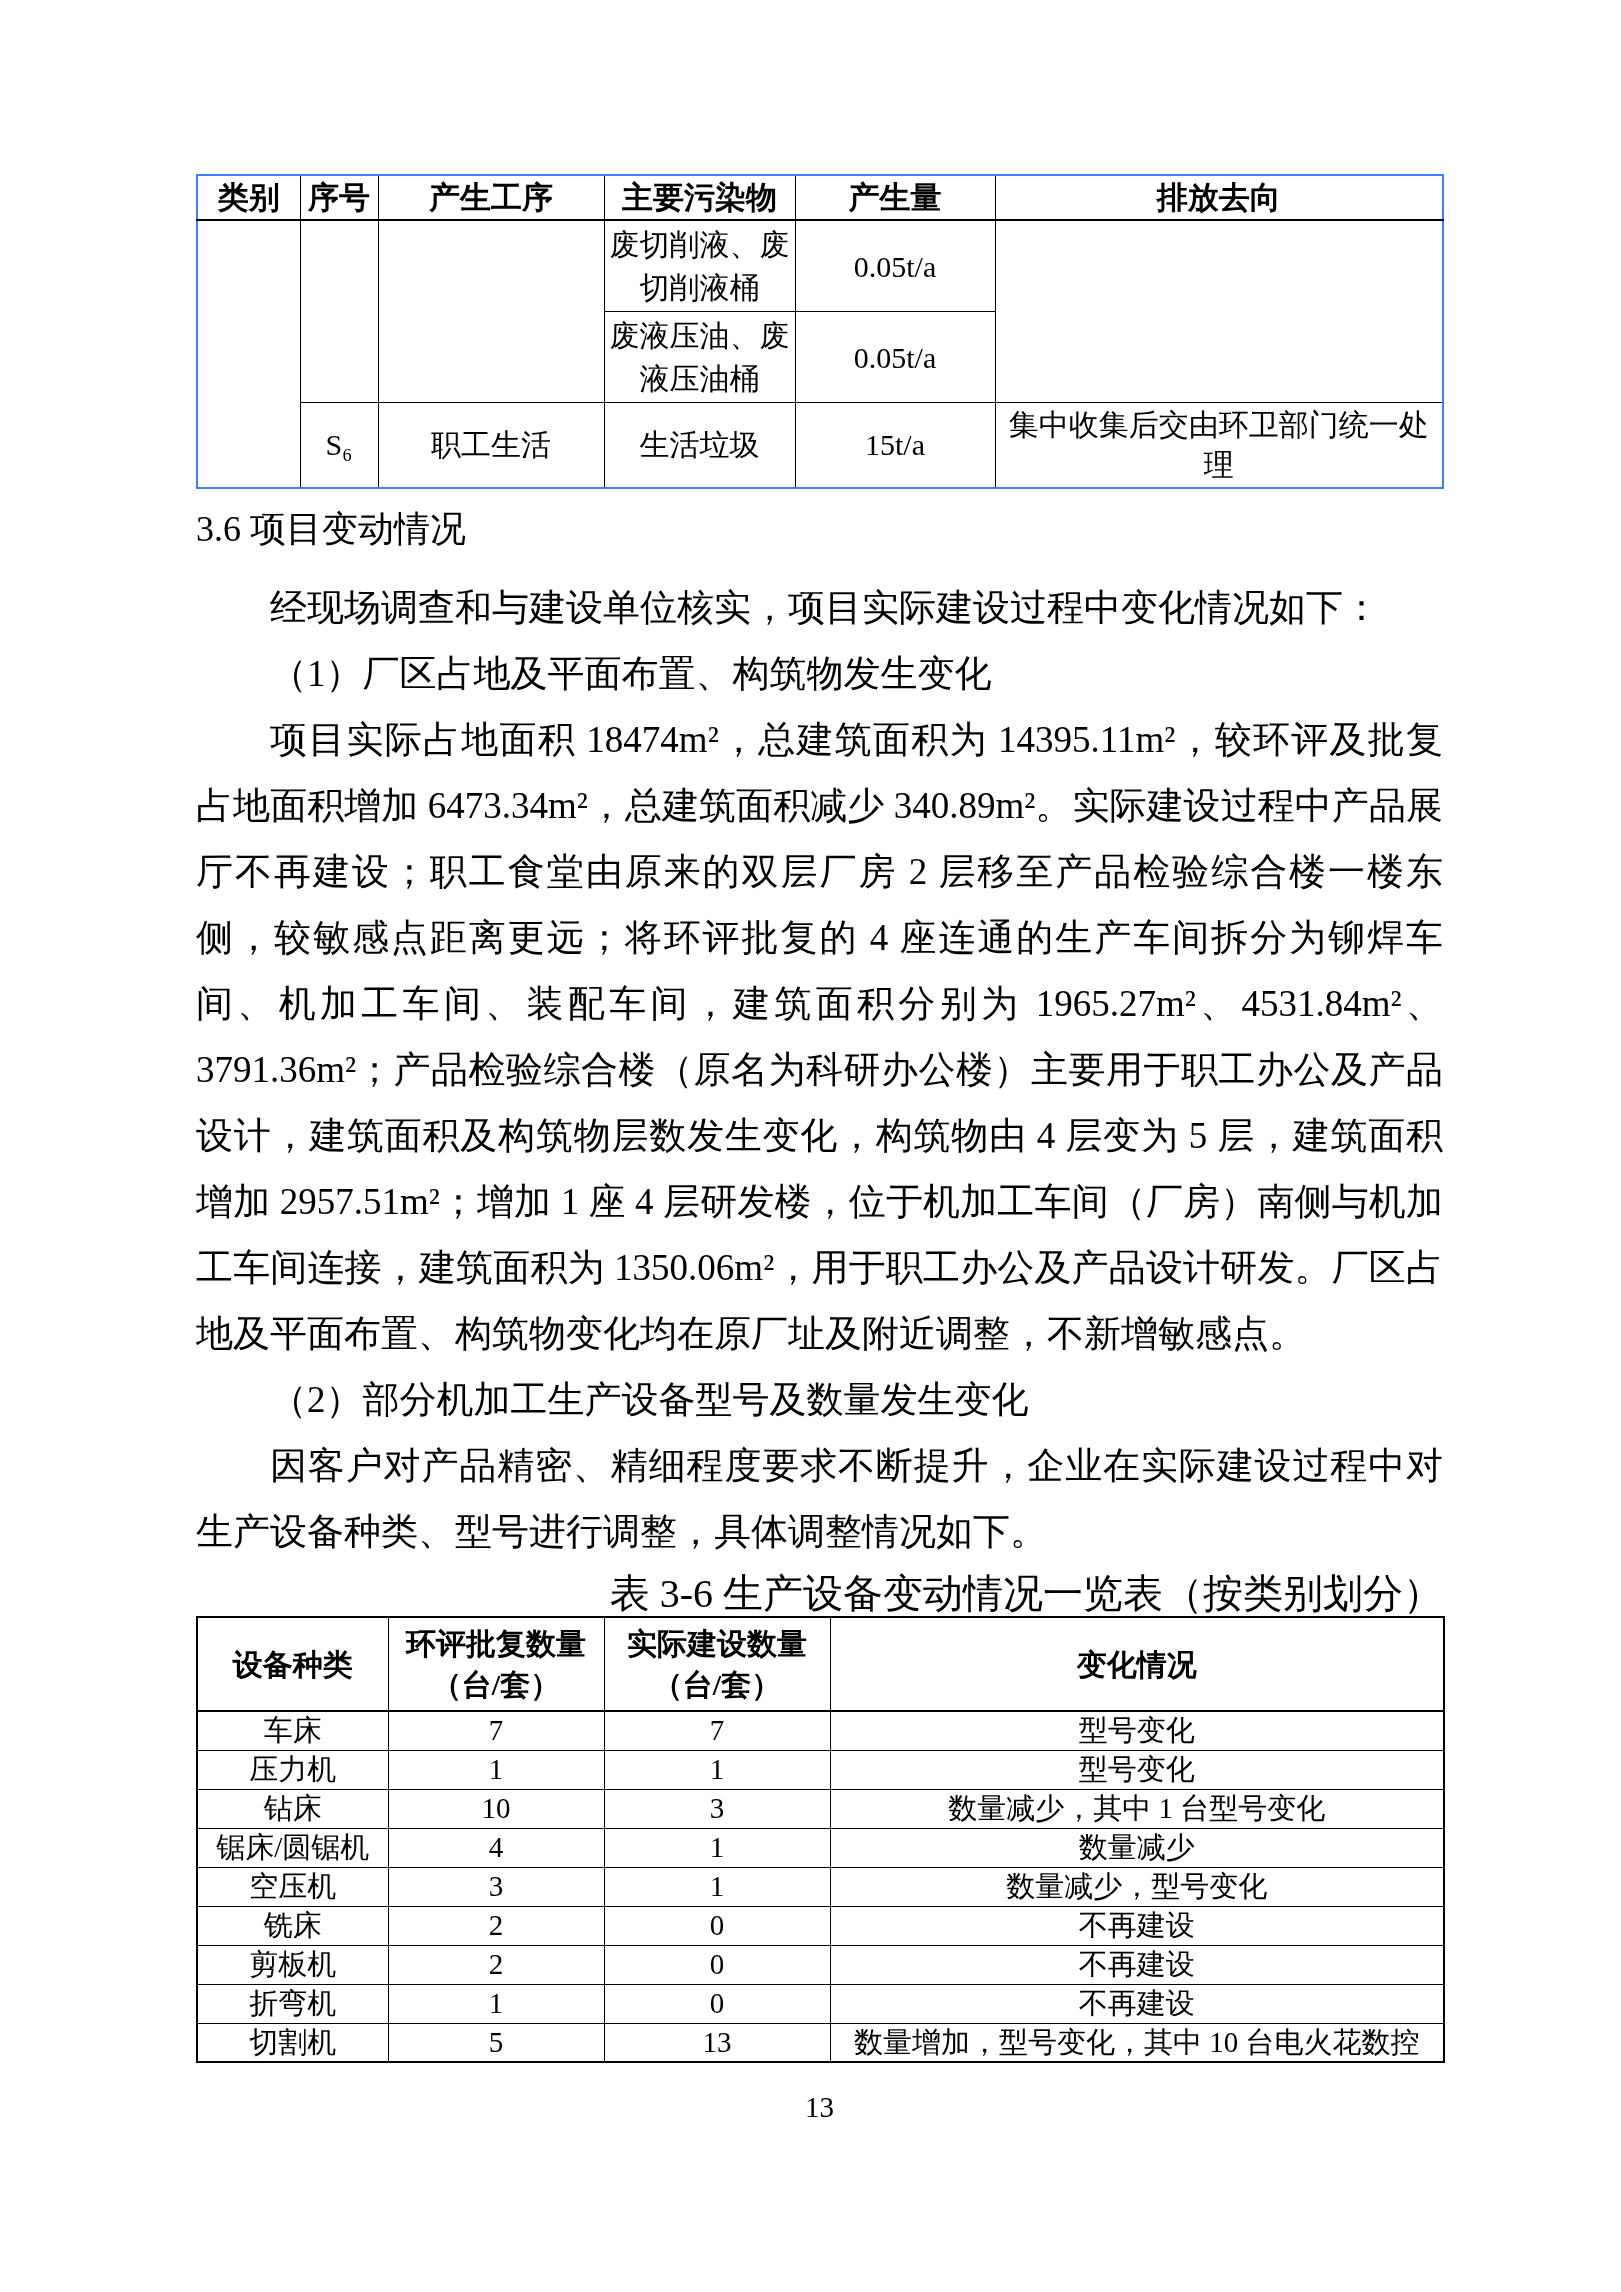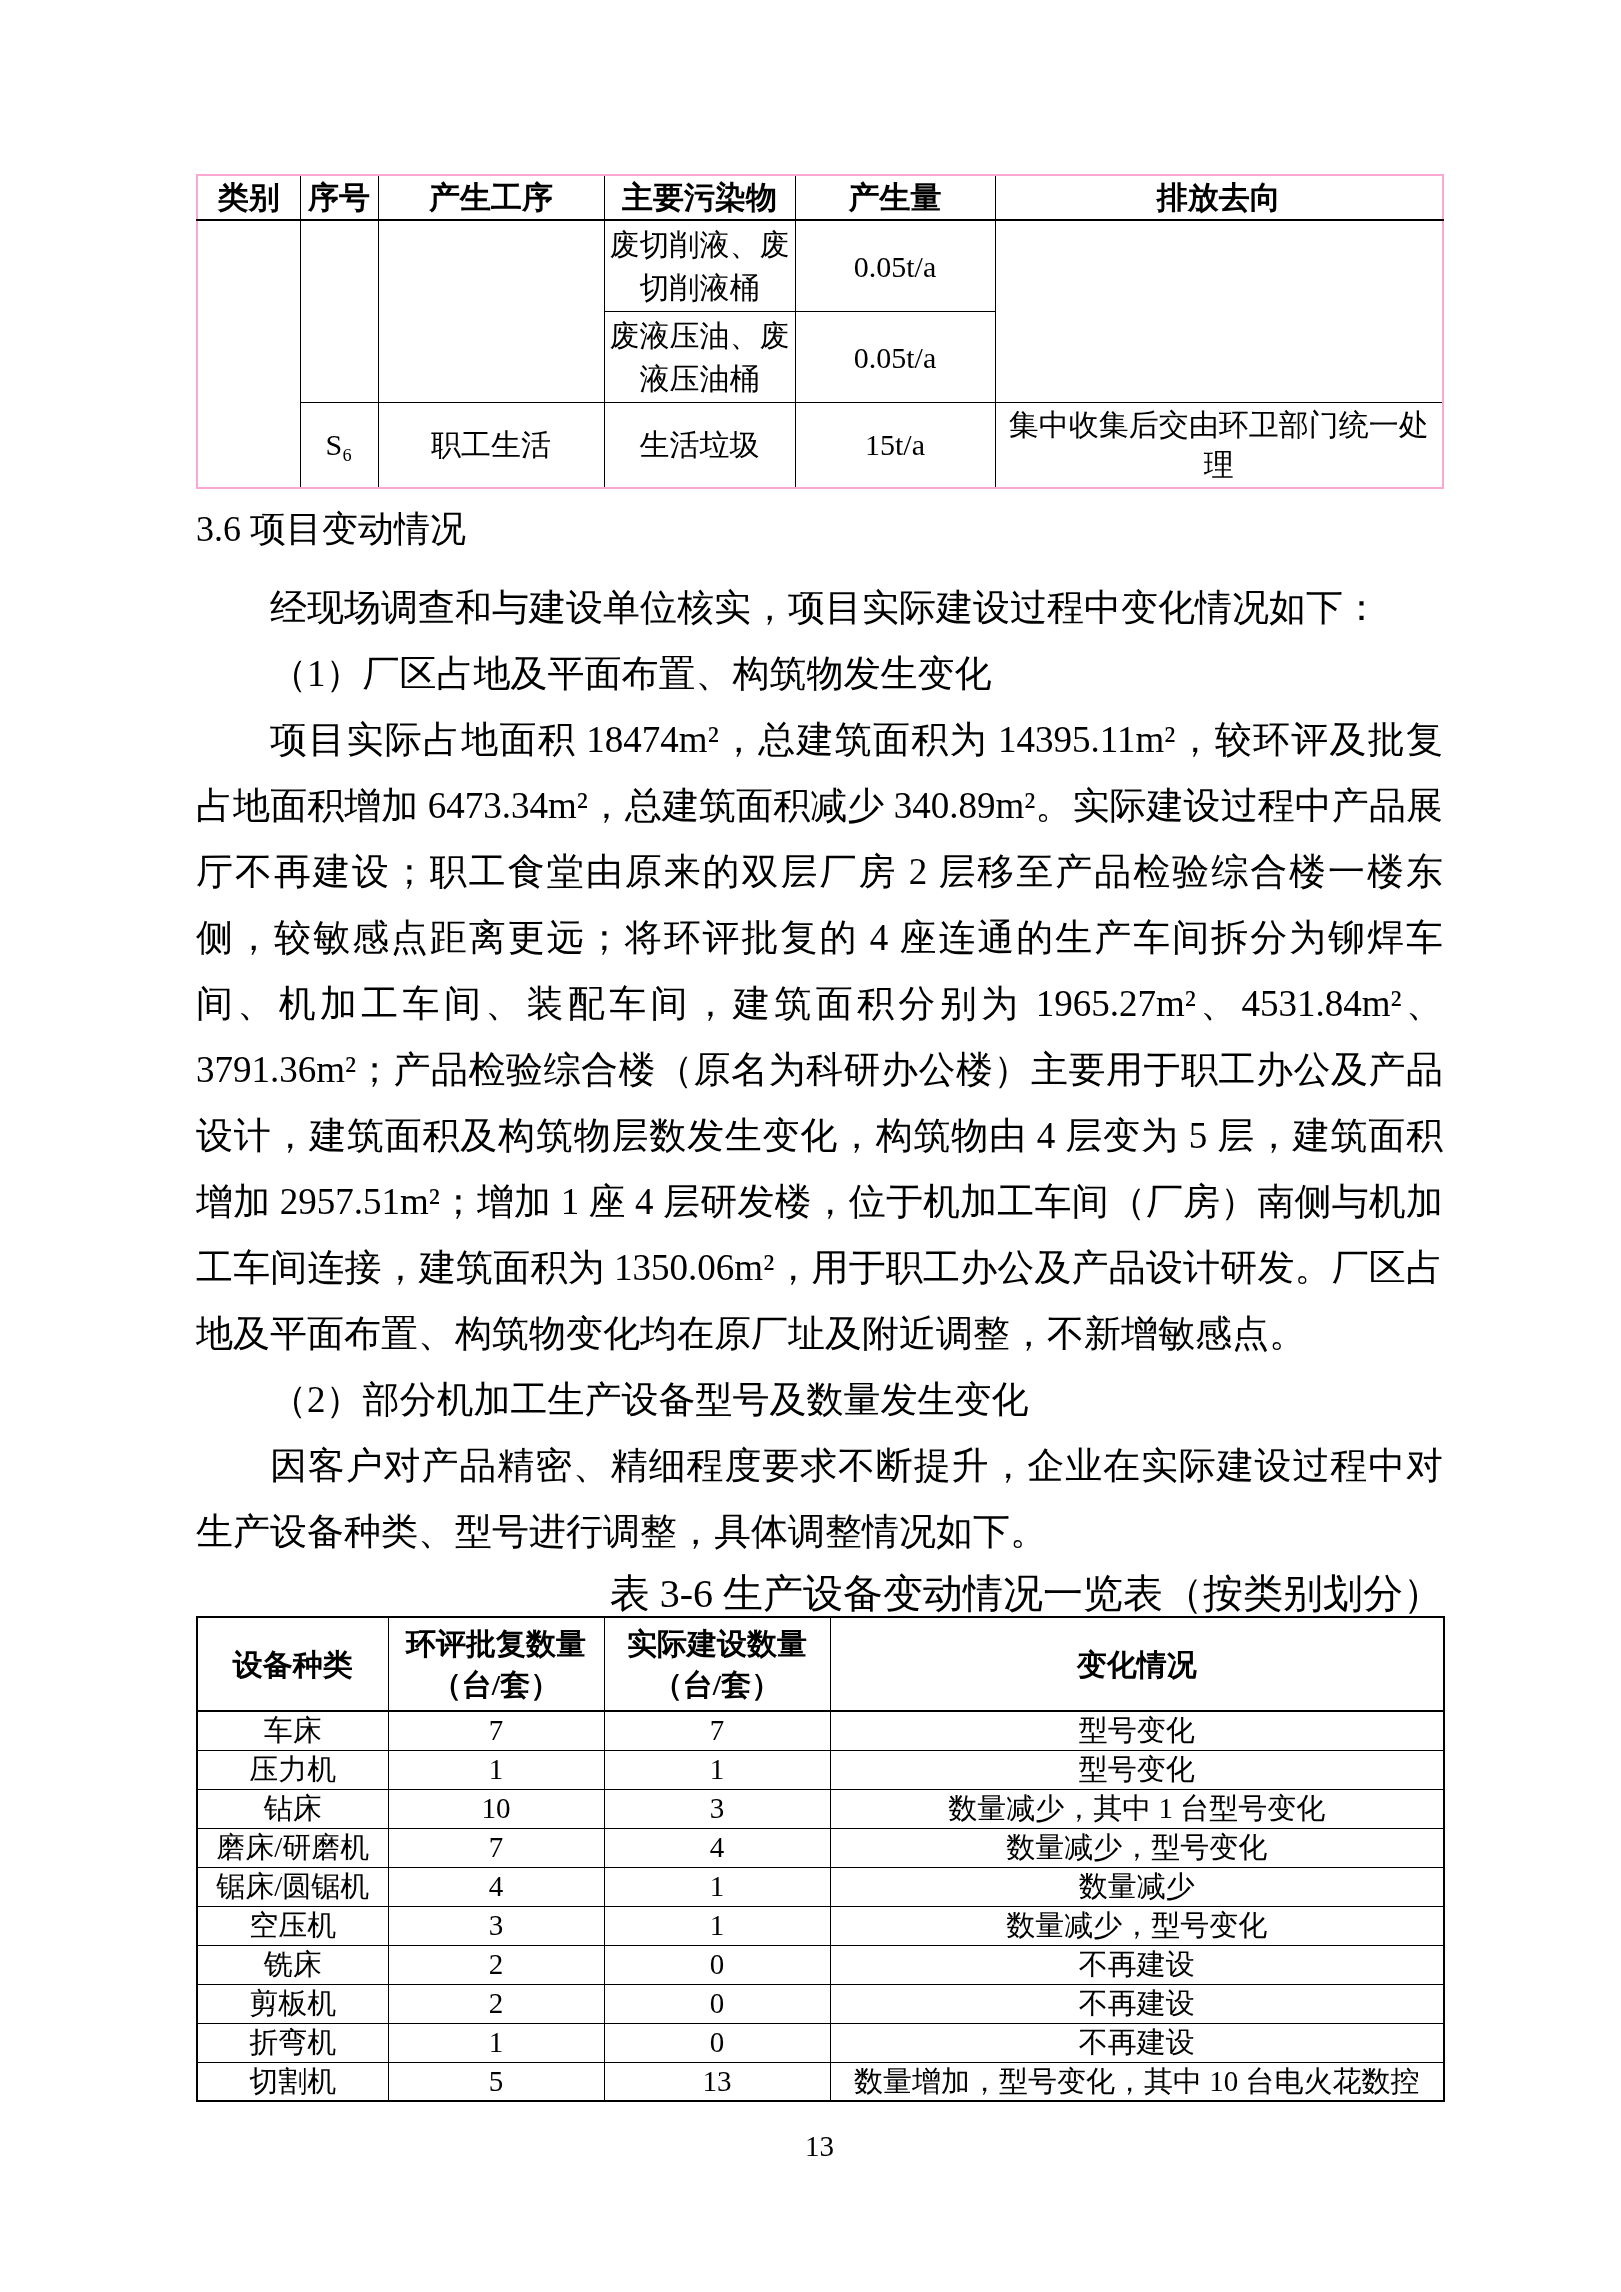--- a/index.html
+++ b/index.html
@@ -24,21 +24,21 @@
     color: #000;
   }
   th, td {
     border: 1px solid #000;
     text-align: center;
     vertical-align: middle;
     padding: 2px 3.9px;
     overflow: hidden;
   }
   
-  .t-cont { border: 2px solid #f9a8d4; padding-left: 44px; }
+  .t-cont { border: 2px solid #3b82f6; padding-left: 44px; }
   .t-cont th {
     font-size: 31px; font-weight: bold;
     height: 44px; line-height: 39px;
     border-bottom-width: 2px;
   }
   .t-cont td { font-size: 30px; line-height: 43px; }
   .t-cont .r1 td { height: 89px; }
   .t-cont .r2 td { height: 88px; }
   .t-cont .r3 td { height: 82px; line-height: 40px; }
   
@@ -173,26 +173,20 @@
         <td>1</td>
         <td>型号变化</td>
       </tr>
       <tr>
         <td>钻床</td>
         <td>10</td>
         <td>3</td>
         <td>数量减少，其中 1 台型号变化</td>
       </tr>
       <tr>
-        <td>磨床/研磨机</td>
-        <td>7</td>
-        <td>4</td>
-        <td>数量减少，型号变化</td>
-      </tr>
-      <tr>
         <td>锯床/圆锯机</td>
         <td>4</td>
         <td>1</td>
         <td>数量减少</td>
       </tr>
       <tr>
         <td>空压机</td>
         <td>3</td>
         <td>1</td>
         <td>数量减少，型号变化</td>

